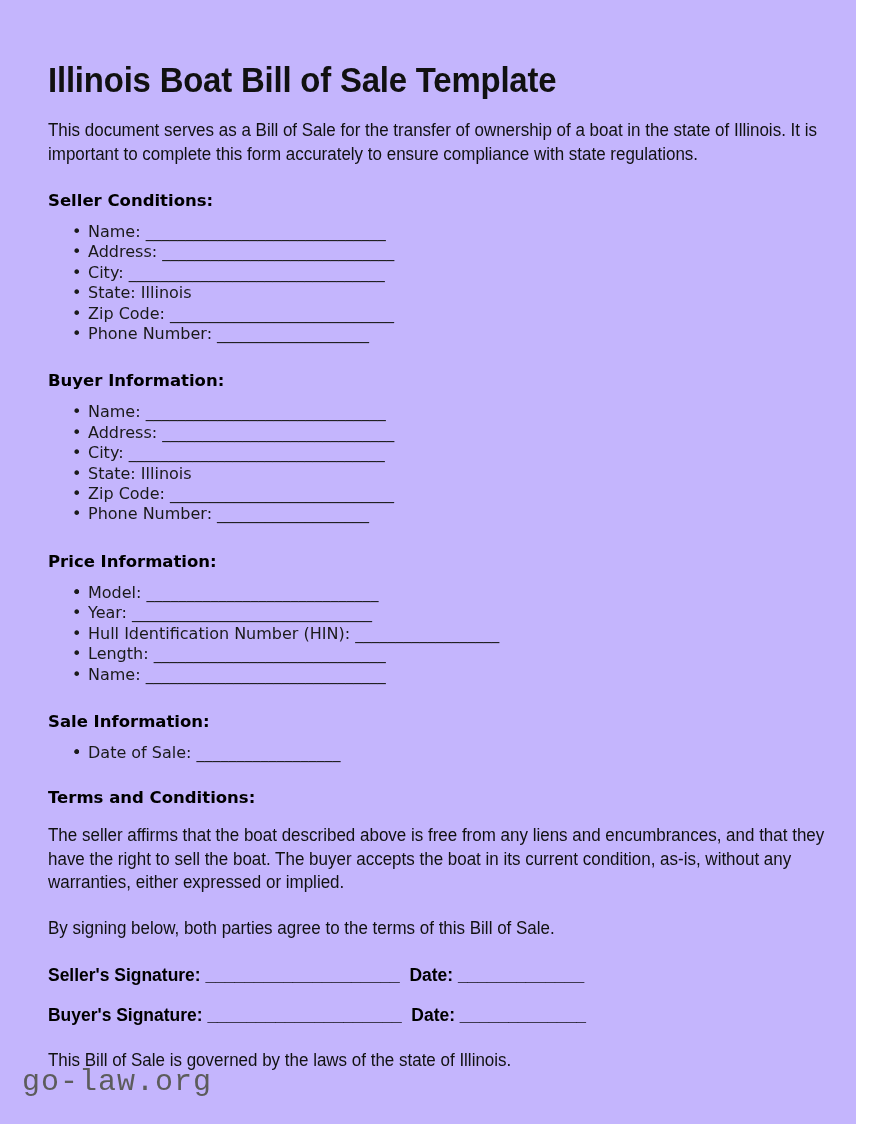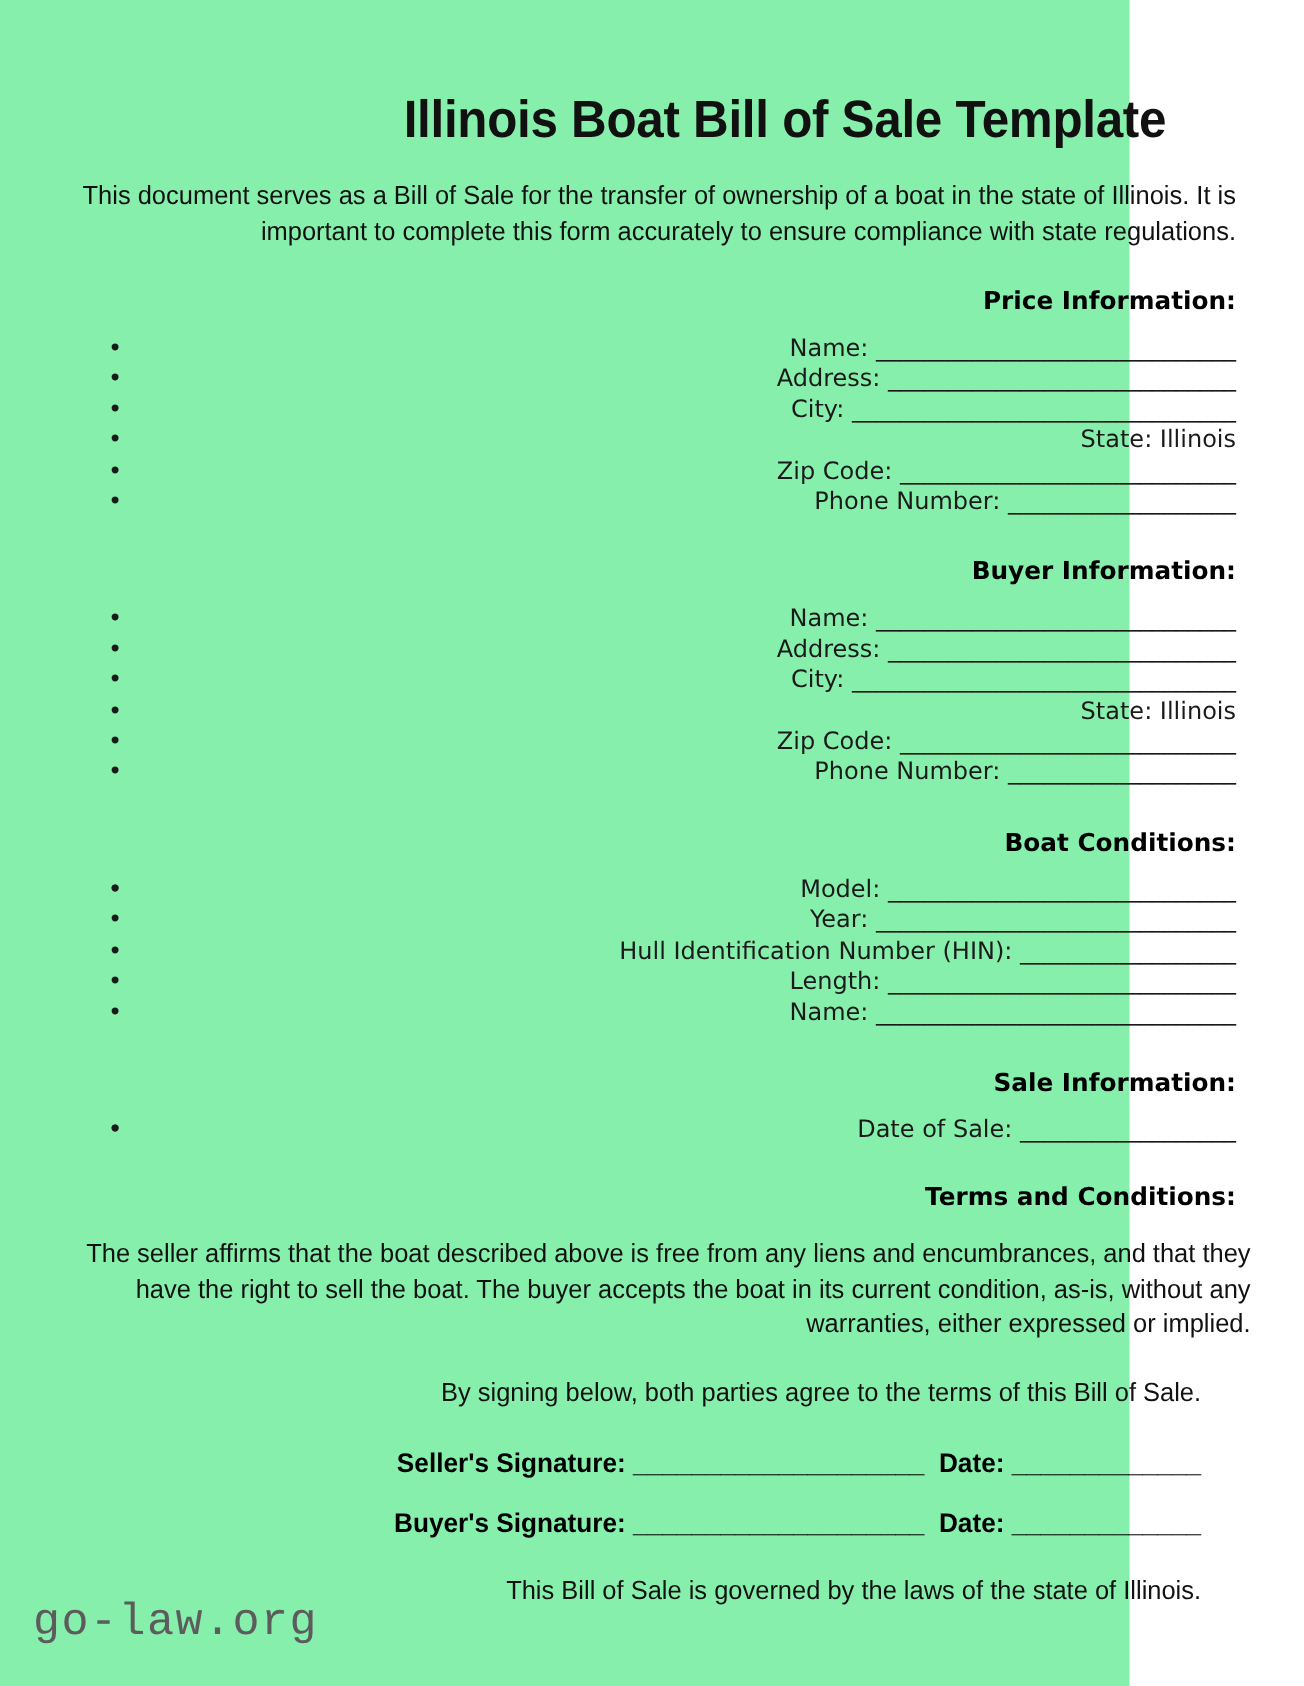--- a/index.html
+++ b/index.html
@@ -12,24 +12,23 @@
     height: 1124px;
     position: relative;
     overflow: hidden;
     font-family: "DejaVu Sans", sans-serif;
     color: #000000;
     -webkit-font-smoothing: antialiased;
   }
   .page {
     position: absolute;
     left: 0; top: 0;
-    width: 753px;
+    width: 856px;
     height: 1124px;
-    background: #86efac;
-    text-align: right;
+    background: #c4b5fd;
   }
   .content {
     position: absolute;
     left: 48px;
     top: 0;
     width: 776px;
   }
 
   
   .doc-title {
@@ -132,21 +131,21 @@
 </head>
 <body>
 
 <div class="page">
   <div class="content">
 
     <h1 class="doc-title">Illinois Boat Bill of Sale Template</h1>
 
     <p class="para intro">This document serves as a Bill of Sale for the transfer of ownership of a boat in the state of Illinois. It is important to complete this form accurately to ensure compliance with state regulations.</p>
 
-    <h2 class="section-heading seller">Price Information:</h2>
+    <h2 class="section-heading seller">Seller Conditions:</h2>
     <ul class="field-list">
       <li>
         <span class="bullet">•</span>
         <span class="field-text">Name: ______________________________</span>
       </li>
       <li>
         <span class="bullet">•</span>
         <span class="field-text">Address: _____________________________</span>
       </li>
       <li>
@@ -188,21 +187,21 @@
       <li>
         <span class="bullet">•</span>
         <span class="field-text">Zip Code: ____________________________</span>
       </li>
       <li>
         <span class="bullet">•</span>
         <span class="field-text">Phone Number: ___________________</span>
       </li>
     </ul>
 
-    <h2 class="section-heading boat">Boat Conditions:</h2>
+    <h2 class="section-heading boat">Price Information:</h2>
     <ul class="field-list">
       <li>
         <span class="bullet">•</span>
       </li>
       <li>
         <span class="bullet">•</span>
         <span class="field-text">Model: _____________________________</span>
       </li>
       <li>
         <span class="bullet">•</span>

